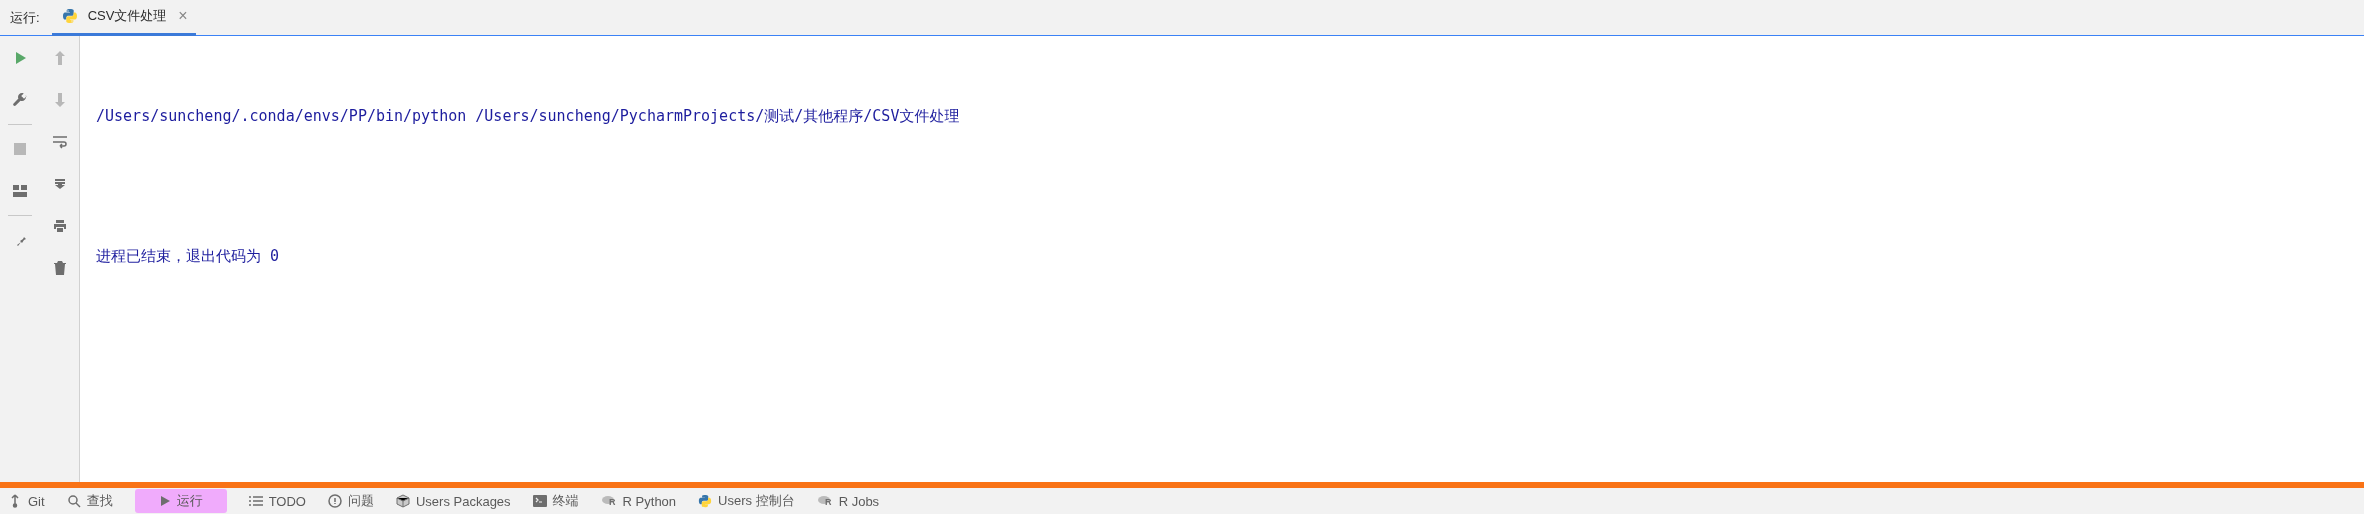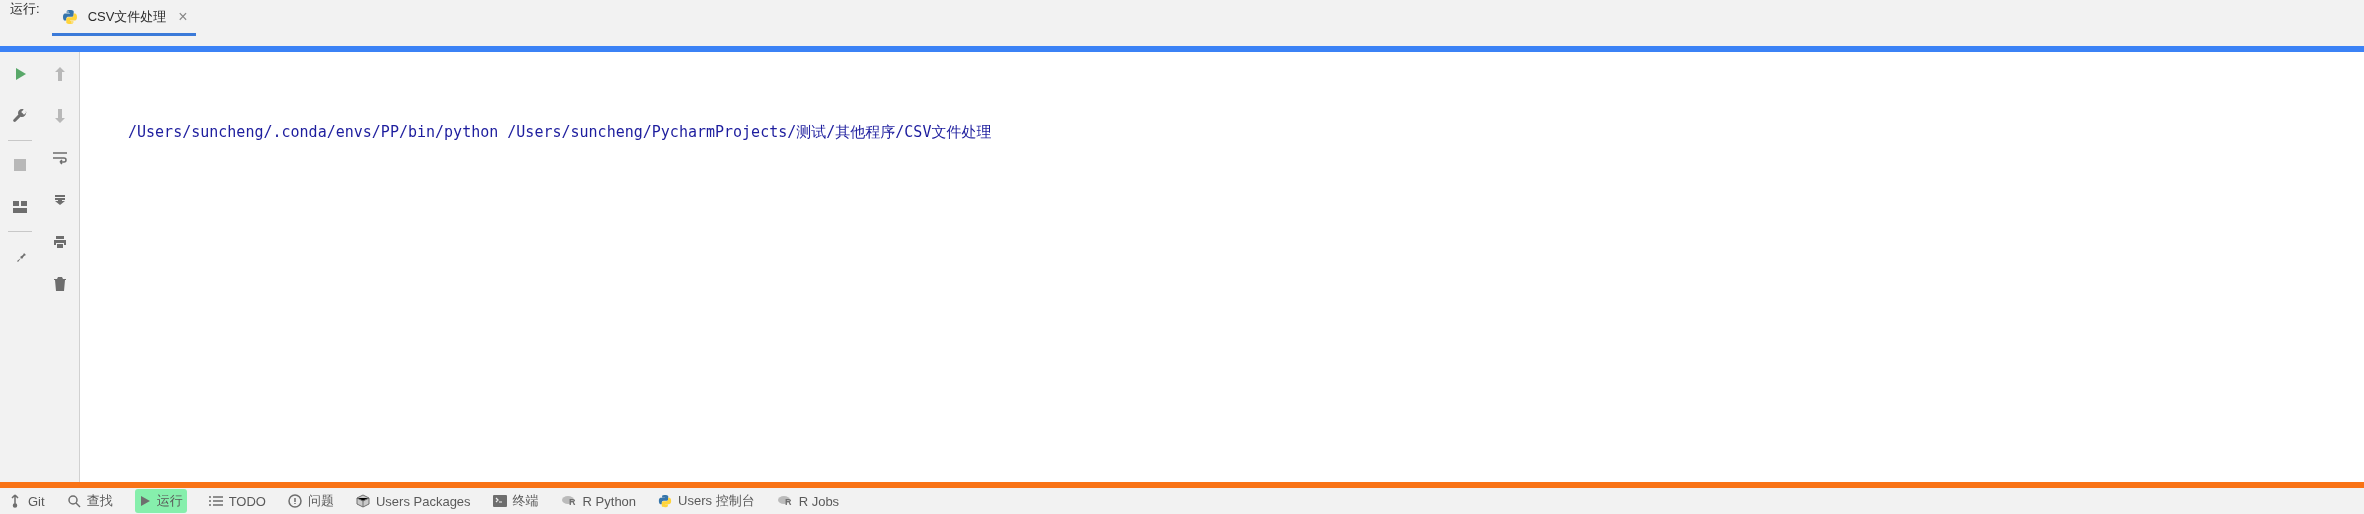--- a/index.html
+++ b/index.html
@@ -14,24 +14,25 @@
       color: #2b2b2b;
       width: 2364px;
       height: 514px;
       overflow: hidden;
       display: flex;
       flex-direction: column;
     }
     
     
     .header {
-      height: 52px;
-      background: #f2f2f2;
-      border-bottom: 6px solid #3b82f6;
-      display: flex;
+      height: 36px;
+      background: #f2f2f2;
+      border-bottom: 1px solid #3b82f6;
+      display: flex;
+      align-items: center;
       flex-shrink: 0;
     }
     .header-label {
       padding: 0 12px 0 10px;
       font-size: 13px;
       color: #2b2b2b;
     }
     .tab {
       height: 36px;
       display: flex;
@@ -106,21 +107,20 @@
       font-family: "Menlo", "Consolas", monospace;
       font-size: 15px;
       line-height: 28px;
       color: #1a1a8a;
       background: #fff;
       white-space: pre;
       overflow: auto;
     }
     .console-line {
       color: #1d1d9e;
-      margin-left: 32px;
     }
     
     
     .bottom-bar {
       height: 32px;
       background: #f2f2f2;
       border-top: 6px solid #f97316;
       display: flex;
       align-items: center;
       padding: 0 8px;
@@ -129,22 +129,22 @@
     }
     .bb-item {
       display: flex;
       align-items: center;
       gap: 6px;
       color: #5a5a5a;
       font-size: 13px;
       cursor: pointer;
     }
     .bb-item.active {
-      background: #86efac;
-      padding: 3px 4px;
+      background: #f0abfc;
+      padding: 3px 24px;
       border-radius: 3px;
     }
     .bb-item svg {
       display: block;
     }
   </style>
 </head>
 <body>
 
 <div class="header">
@@ -224,20 +224,21 @@
     <div class="tb-btn">
       <svg width="12" height="14" viewBox="0 0 12 14">
           <path fill="currentColor" d="M1 3h10l-1 11H2zm3-3h4l1 2H3zM0 2h12v1H0z"></path>
         </svg>
     </div>
   </div>
 
   <div class="console">
     <div class="console-line">/Users/suncheng/.conda/envs/PP/bin/python /Users/suncheng/PycharmProjects/测试/其他程序/CSV文件处理</div>
     <div class="console-line"></div>
+    <div class="console-line">进程已结束，退出代码为 0</div>
   </div>
 </div>
 
 <div class="bottom-bar">
   <div class="bb-item">
     <svg width="14" height="14" viewBox="0 0 14 14">
         <path fill="#6e6e6e" d="M7 1v9m0 0a1.5 1.5 0 100 3 1.5 1.5 0 000-3zM7 1l-3 3m3-3l3 3" stroke="#6e6e6e" stroke-width="1.5"></path>
       </svg>
     <span>Git</span>
   </div>

